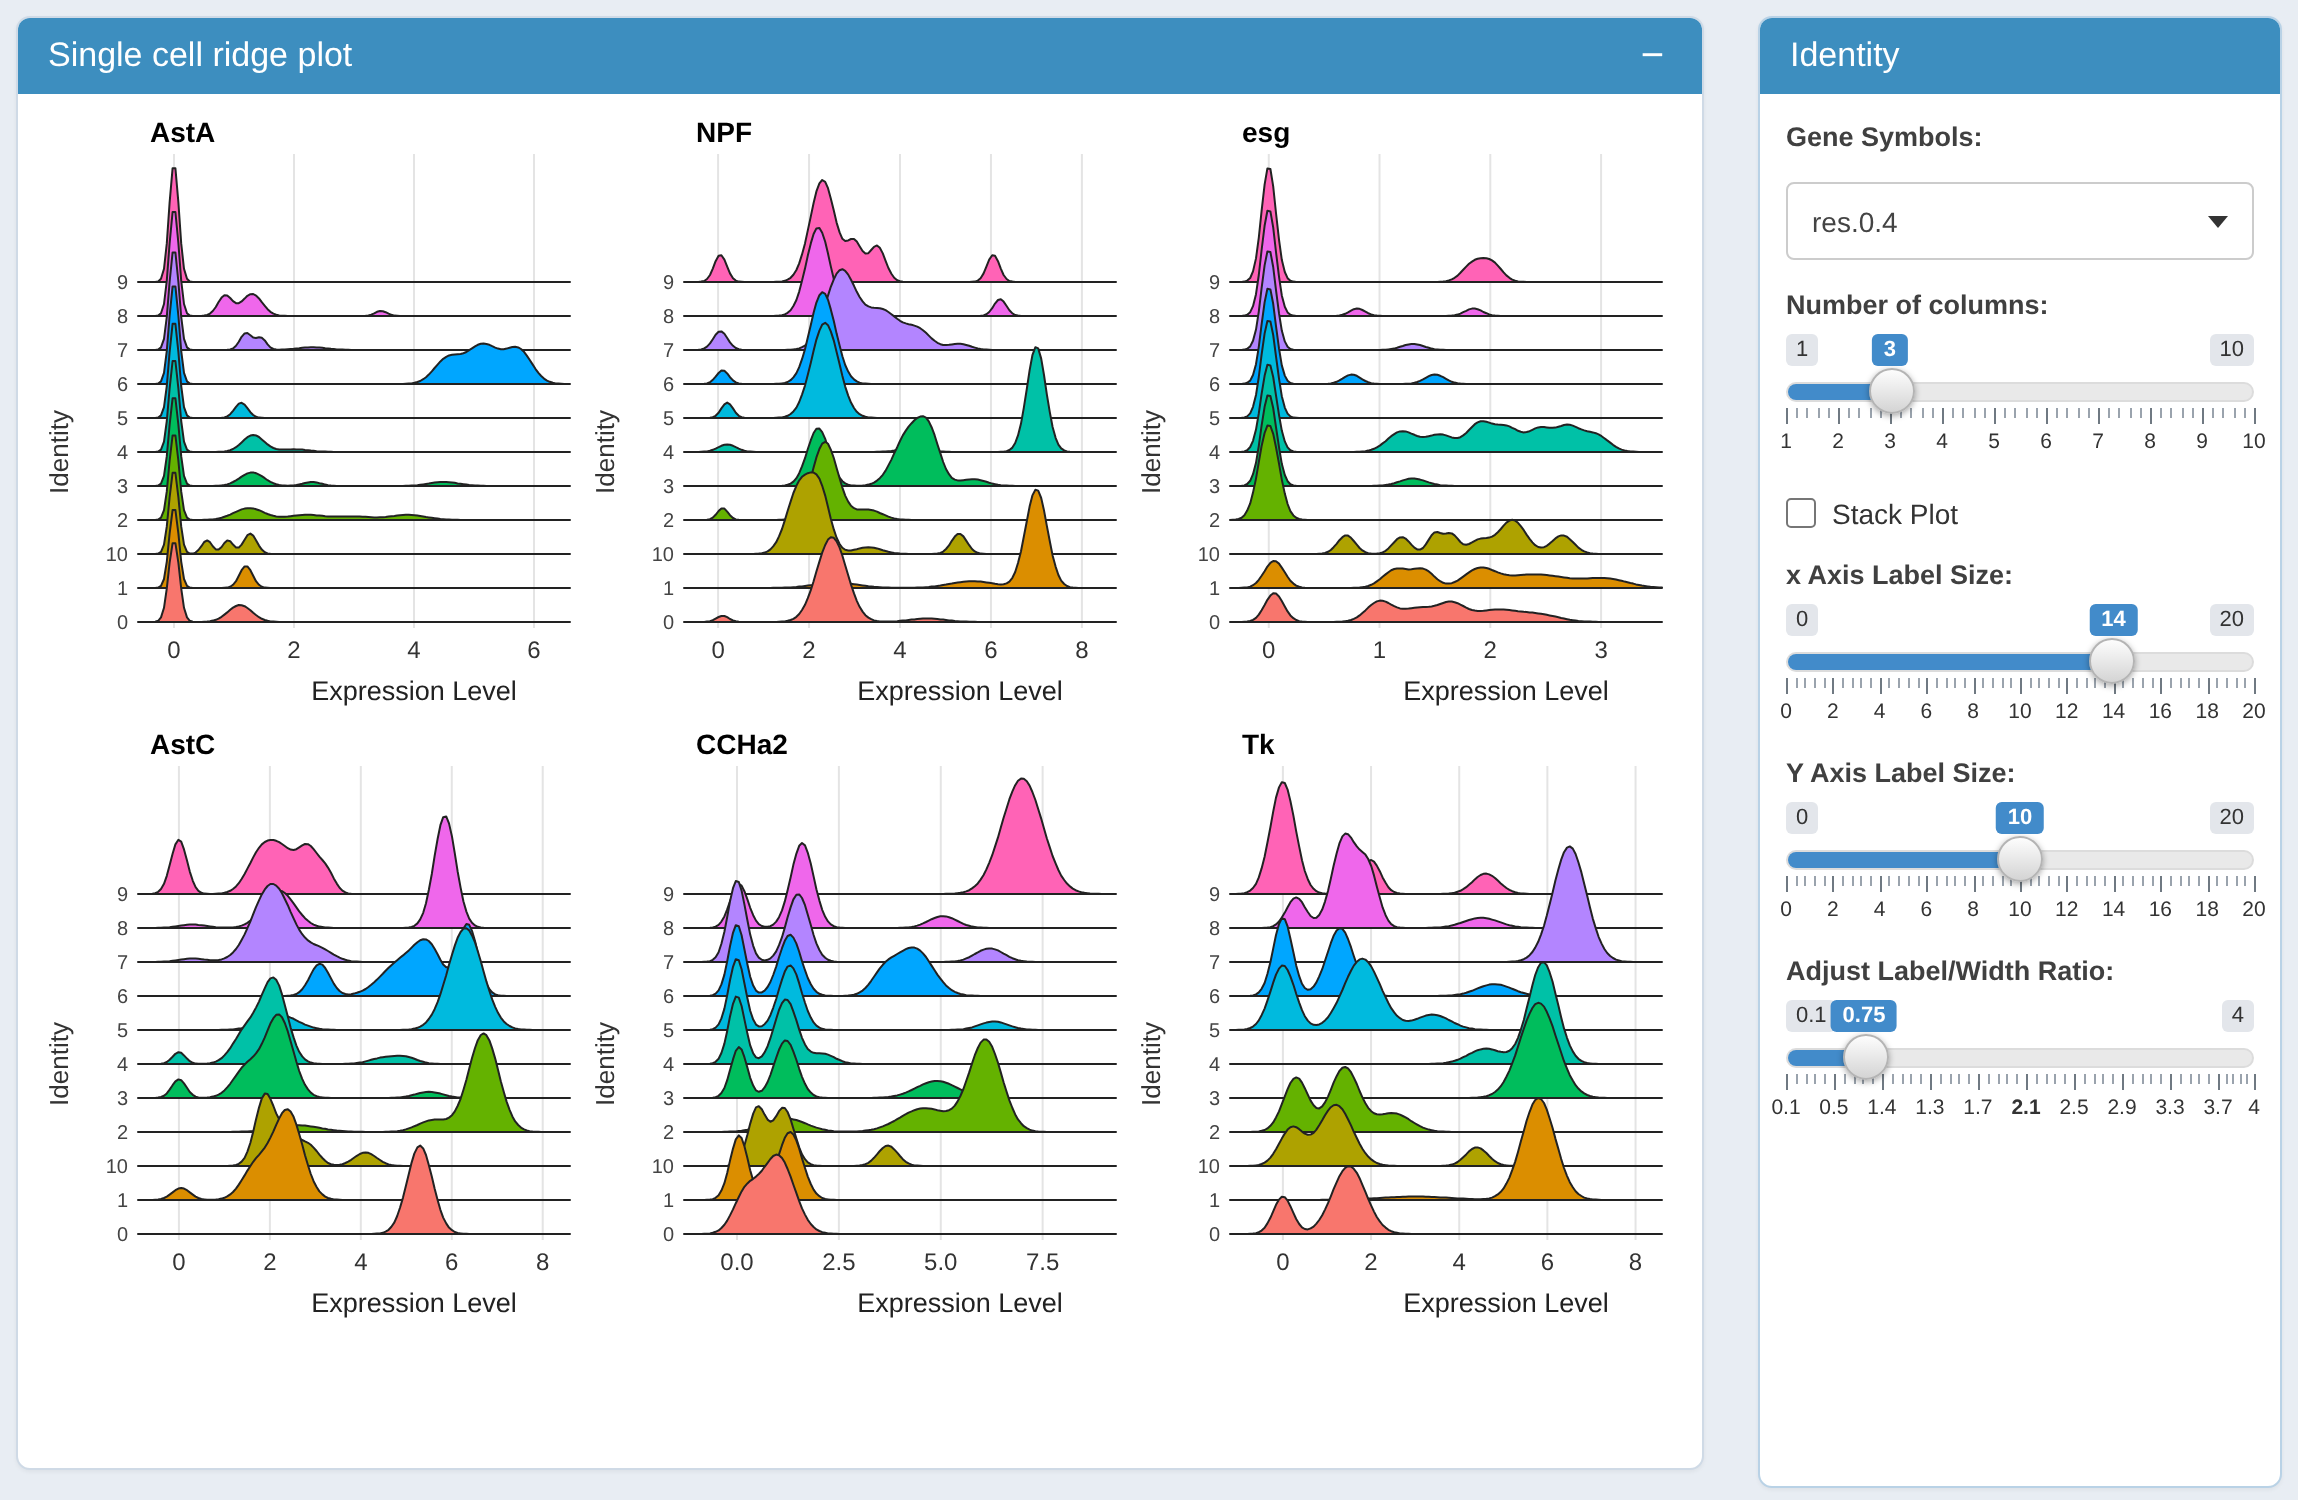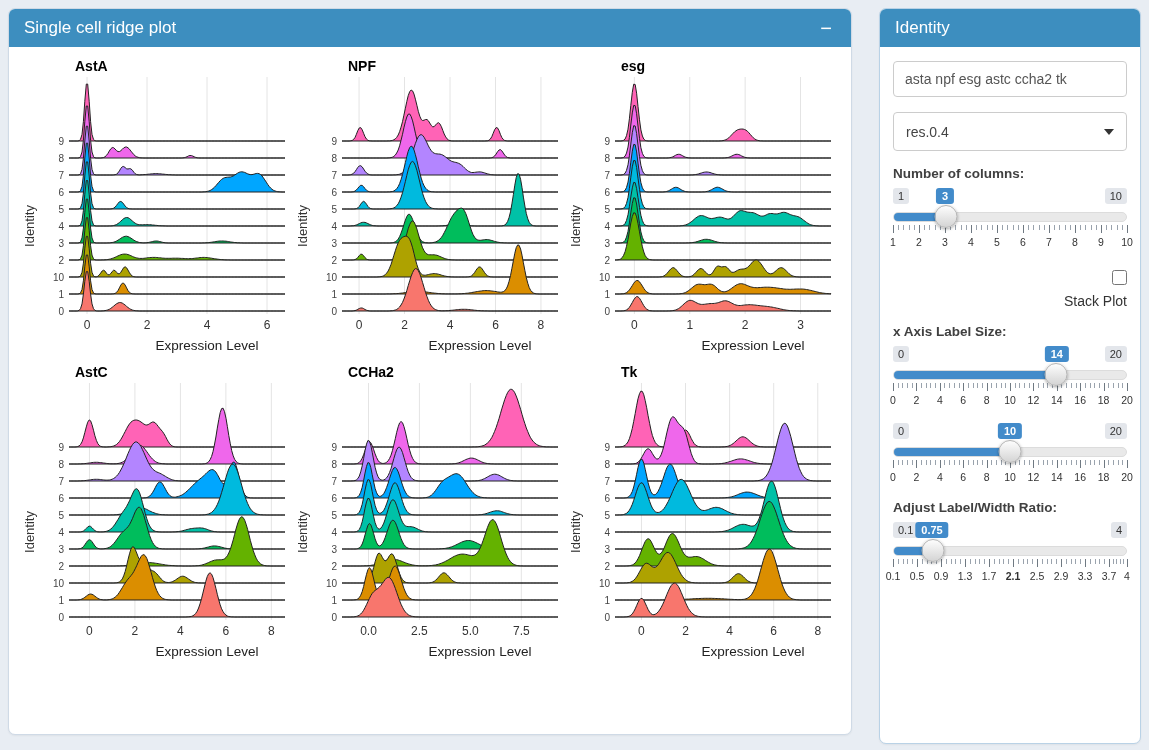--- a/index.html
+++ b/index.html
@@ -33,21 +33,21 @@
   .lbl{font-weight:bold;font-size:13.5px;color:#404040;margin-bottom:7px;}
   .txt-input{width:100%;box-sizing:border-box;height:36px;border:1px solid #ccc;border-radius:4px;
           padding:6px 11px;font-size:14px;color:#555;font-family:inherit;background:#fff;}
   .help{font-size:12.5px;color:#75808c;font-weight:bold;line-height:1.5;margin-top:9px;white-space:pre-line;}
   .select{position:relative;height:37px;border:1px solid #ccc;border-radius:4px;background:#fff;
           display:flex;align-items:center;justify-content:space-between;padding:0 12px;
           font-size:14px;color:#444;cursor:pointer;}
   .caret{width:0;height:0;border-left:5px solid transparent;border-right:5px solid transparent;
           border-top:6px solid #333;}
 
-  .chk{display:flex;align-items:flex-end;gap:8px;font-size:14px;color:#333;margin:20px 0 4px;flex-direction:column;}
+  .chk{display:flex;align-items:flex-start;gap:8px;font-size:14px;color:#333;margin:20px 0 4px;}
   .chk input{width:15px;height:15px;margin:0;cursor:pointer;}
 
   .irs{position:relative;height:62px;margin-top:2px;}
   .irs-min,.irs-max{position:absolute;top:0;font-size:11px;color:#333;background:#e3e6eb;
           padding:1px 5px;border-radius:3px;line-height:14px;}
   .irs-min{left:0;}
   .irs-max{right:0;}
   .irs-single{position:absolute;top:0;transform:translateX(-50%);font-size:11px;color:#fff;
           background:#428bca;padding:1px 6px;border-radius:3px;font-weight:bold;line-height:14px;z-index:3;}
   .irs-line{position:absolute;top:24px;left:0;right:0;height:8px;background:#e9e9e9;
@@ -305,21 +305,21 @@
     </div>
   </section>
 
   <aside class="box box-right">
     <header class="box-hd">
       <span>Identity</span>
     </header>
     <div class="box-bd settings-bd">
 
       <div class="fld first">
-        <input class="txt-input" type="text" value="asta npf esg astc ccha2 tk" style="">
+        <div class="lbl">Gene Symbols:</div>
       </div>
 
       <div class="fld">
         <div class="select">
           <span>res.0.4</span>
           <span class="caret"></span>
         </div>
       </div>
 
       <div class="fld">
@@ -469,20 +469,21 @@
               <span class="irs-tick" style="left: 94%;"></span>
               <span class="irs-tick" style="left: 96%;"></span>
               <span class="irs-tick" style="left: 98%;"></span>
               <span class="irs-tick major" style="left: 100%;"></span>
               <span class="irs-glab" style="left: 100%;">20</span>
             </div>
           </div>
       </div>
 
       <div class="fld">
+        <div class="lbl">Y Axis Label Size:</div>
         <div class="irs">
             <span class="irs-min">0</span>
             <span class="irs-max">20</span>
             <span class="irs-single" style="left: 50%;">10</span>
             <div class="irs-line">
               <div class="irs-bar" style="width: 50%;"></div>
               <span class="irs-handle" style="left: 50%;"></span>
             </div>
             <div class="irs-grid">
               <span class="irs-tick major" style="left: 0%;"></span>
@@ -568,21 +569,21 @@
               <span class="irs-tick" style="left: 4.10256%;"></span>
               <span class="irs-tick" style="left: 6.15385%;"></span>
               <span class="irs-tick" style="left: 8.20513%;"></span>
               <span class="irs-tick major" style="left: 10.2564%;"></span>
               <span class="irs-glab" style="left: 10.2564%;">0.5</span>
               <span class="irs-tick" style="left: 12.3077%;"></span>
               <span class="irs-tick" style="left: 14.359%;"></span>
               <span class="irs-tick" style="left: 16.4103%;"></span>
               <span class="irs-tick" style="left: 18.4615%;"></span>
               <span class="irs-tick major" style="left: 20.5128%;"></span>
-              <span class="irs-glab" style="left: 20.5128%;">0.9</span>
+              <span class="irs-glab" style="left: 20.5128%;">1.4</span>
               <span class="irs-tick" style="left: 22.5641%;"></span>
               <span class="irs-tick" style="left: 24.6154%;"></span>
               <span class="irs-tick" style="left: 26.6667%;"></span>
               <span class="irs-tick" style="left: 28.7179%;"></span>
               <span class="irs-tick major" style="left: 30.7692%;"></span>
               <span class="irs-glab" style="left: 30.7692%;">1.3</span>
               <span class="irs-tick" style="left: 32.8205%;"></span>
               <span class="irs-tick" style="left: 34.8718%;"></span>
               <span class="irs-tick" style="left: 36.9231%;"></span>
               <span class="irs-tick" style="left: 38.9744%;"></span>

